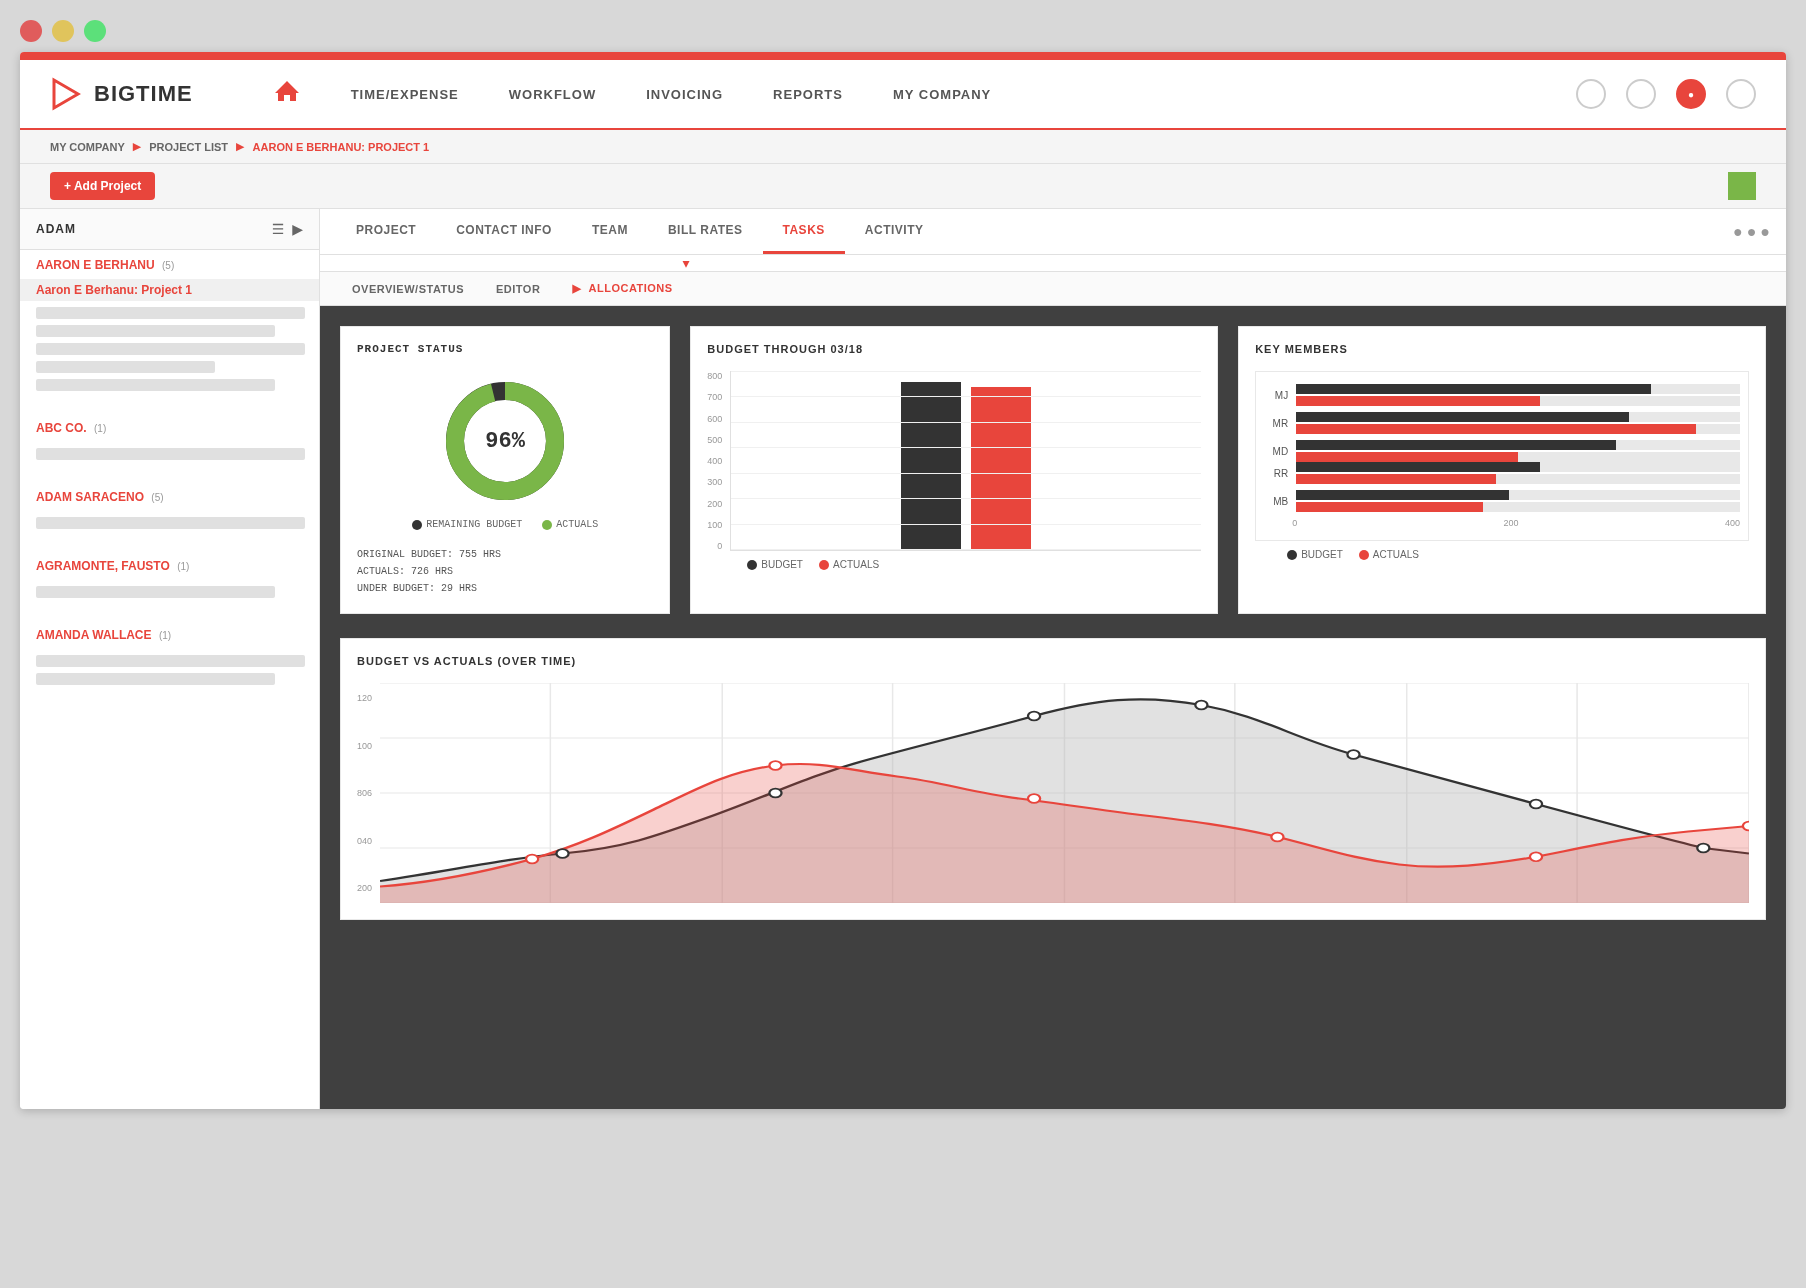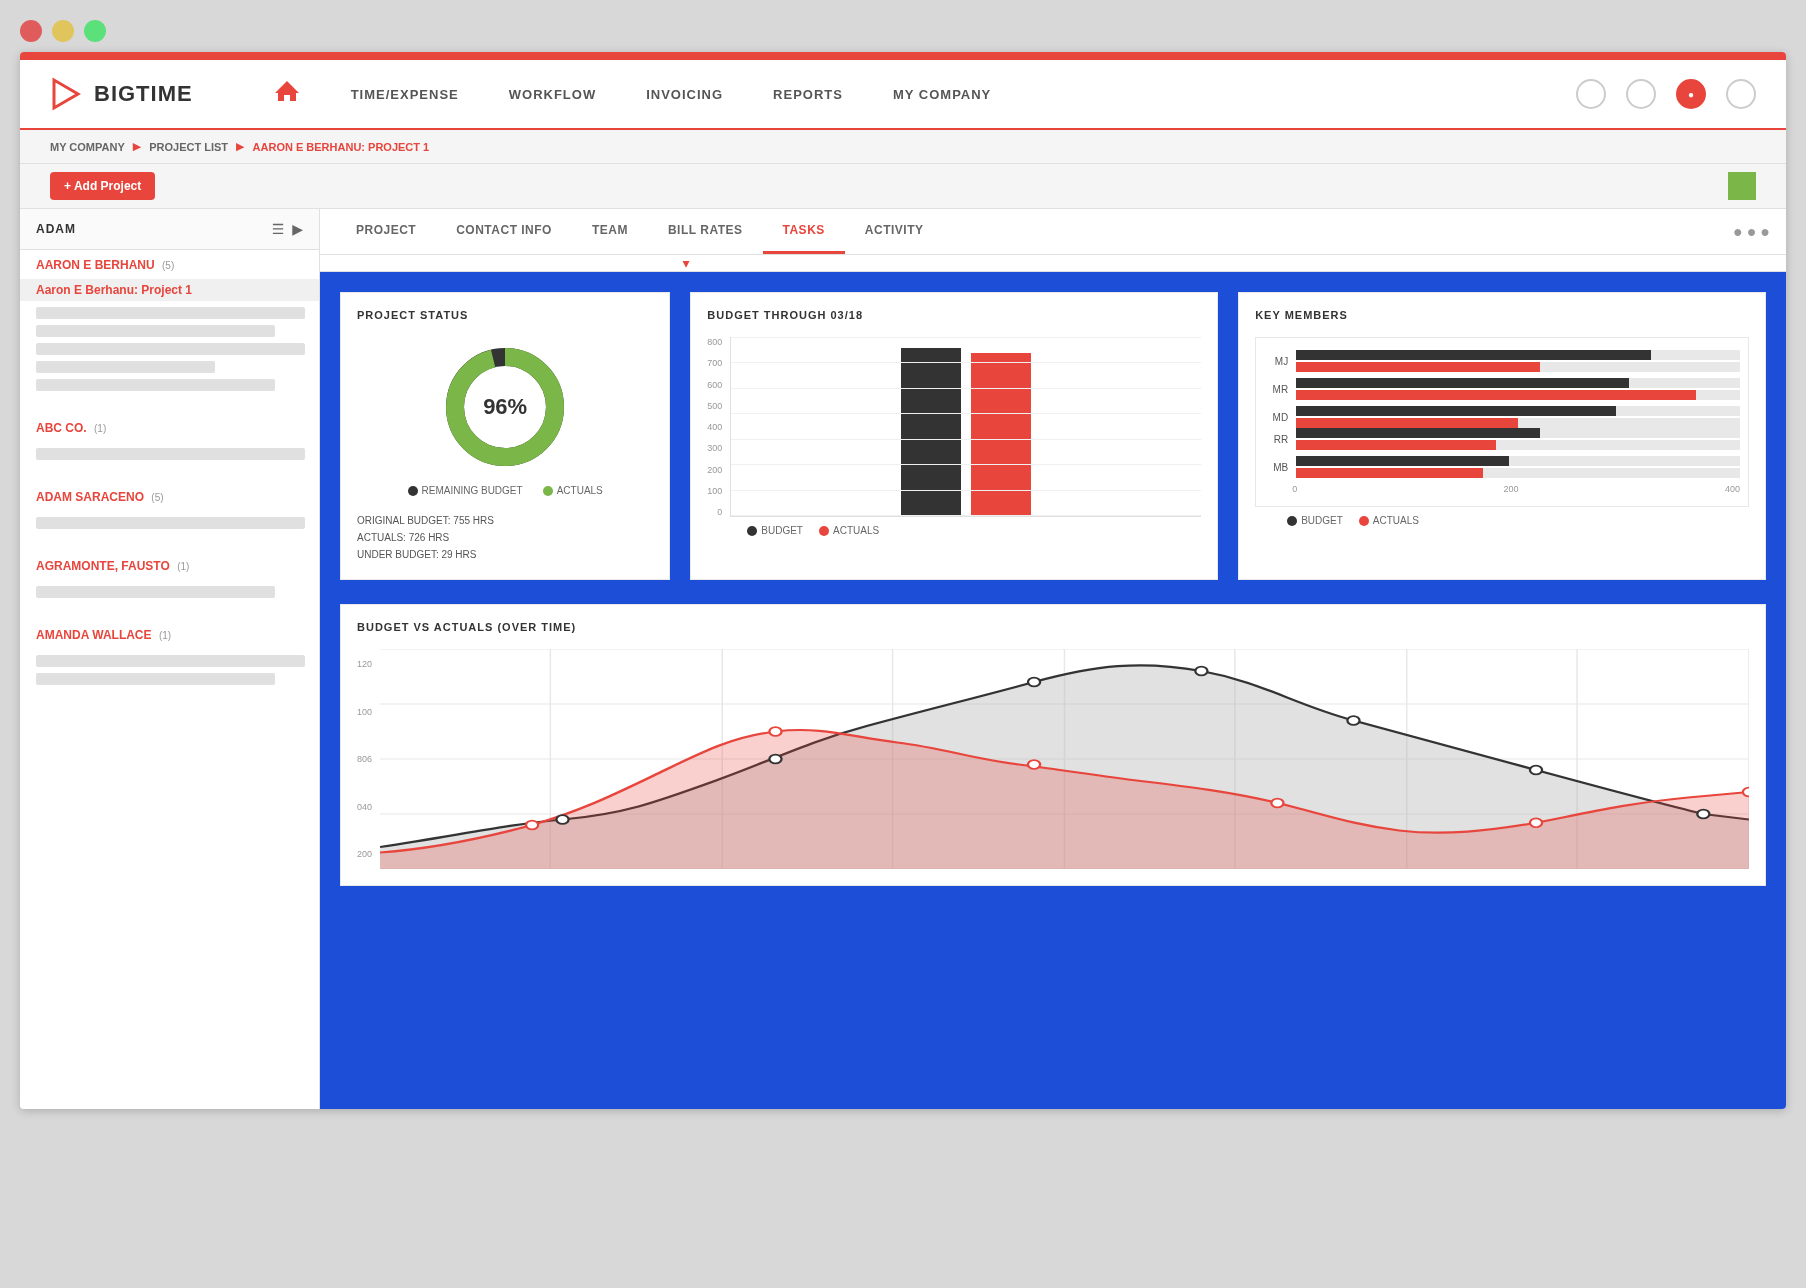--- a/index.html
+++ b/index.html
@@ -47,42 +47,42 @@
     .sidebar-client-badge { font-size: 10px; color: #999; margin-left: 4px; }
     .sidebar-project { padding: 4px 16px 4px 16px; background: #f0f0f0; }
     .sidebar-project-name { font-size: 12px; color: #e8453c; cursor: pointer; font-weight: bold; }
     .sidebar-placeholder { height: 12px; background: #e0e0e0; margin: 6px 16px; border-radius: 2px; }
     .sidebar-placeholder.short { width: 60%; }
     .sidebar-placeholder.medium { width: 80%; }
     .sidebar-placeholder.long { width: 90%; }
     .sidebar-section-gap { height: 16px; }
 
     
-    .content { flex: 1; background: #1d4ed8; }
+    .content { flex: 1; background: #404040; }
 
     
     .tab-bar { background: #fff; display: flex; align-items: center; border-bottom: 1px solid #e0e0e0; padding: 0 16px; }
     .tab { padding: 14px 20px; font-size: 12px; font-weight: bold; color: #666; cursor: pointer; letter-spacing: 0.5px; border-bottom: 3px solid transparent; }
     .tab.active { color: #e8453c; border-bottom-color: #e8453c; }
     .tab-more { display: flex; gap: 4px; margin-left: auto; color: #999; font-size: 16px; }
 
     
     .sub-tab-bar { background: #fafafa; display: flex; align-items: center; padding: 0 16px; border-bottom: 1px solid #e0e0e0; }
     .sub-tab { padding: 10px 16px; font-size: 11px; font-weight: bold; color: #666; cursor: pointer; letter-spacing: 0.5px; }
     .sub-tab.active { color: #e8453c; }
     .sub-tab-arrow { color: #e8453c; font-size: 11px; margin-right: 4px; }
 
     
     .dashboard { padding: 20px; }
 
     
     .dashboard-row { display: flex; gap: 20px; margin-bottom: 24px; }
 
     
-    .status-card { flex: 1; background: #fff; border: 1px solid #e8e8e8; padding: 16px; }
+    .status-card { flex: 1; background: #fff; border: 1px solid #e8e8e8; padding: 16px; font-family: Liberation Mono, monospace; }
     .card-title { font-size: 11px; font-weight: bold; color: #333; letter-spacing: 1px; margin-bottom: 16px; }
 
     
     .donut-container { display: flex; flex-direction: column; align-items: center; margin-bottom: 12px; }
     .donut-wrapper { position: relative; width: 140px; height: 140px; }
     .donut-label { position: absolute; top: 50%; left: 50%; transform: translate(-50%, -50%); font-size: 22px; font-weight: bold; color: #333; }
     .donut-legend { display: flex; gap: 20px; margin-top: 8px; }
     .legend-item { display: flex; align-items: center; gap: 4px; font-size: 10px; color: #666; }
     .legend-dot { width: 10px; height: 10px; border-radius: 50%; }
     .legend-dot.dark { background: #333; }
@@ -235,20 +235,28 @@
       </div>
 
       <div style="display:flex; padding: 0 16px; background:#fff; border-bottom: 1px solid #e0e0e0;">
         <div style="padding: 0 20px; width: 80px;"></div>
         <div style="padding: 0 20px; width: 100px;"></div>
         <div style="padding: 0 20px; width: 60px;"></div>
         <div style="padding: 0 20px; width: 80px;"></div>
         <div style="padding: 0 20px; width: 60px; text-align:center; color: #e8453c; font-size: 14px;">▾</div>
       </div>
 
+      <div class="sub-tab-bar">
+        <div class="sub-tab">OVERVIEW/STATUS</div>
+        <div class="sub-tab">EDITOR</div>
+        <div class="sub-tab active">
+          <span class="sub-tab-arrow">▶</span>
+          <span>ALLOCATIONS</span>
+        </div>
+      </div>
 
       <div class="dashboard">
 
         <div class="dashboard-row">
 
           <div class="status-card" style="flex: 1.2;">
             <div class="card-title">PROJECT STATUS</div>
             <div class="donut-container">
               <div class="donut-wrapper">
                 <svg width="140" height="140" viewBox="0 0 140 140">

